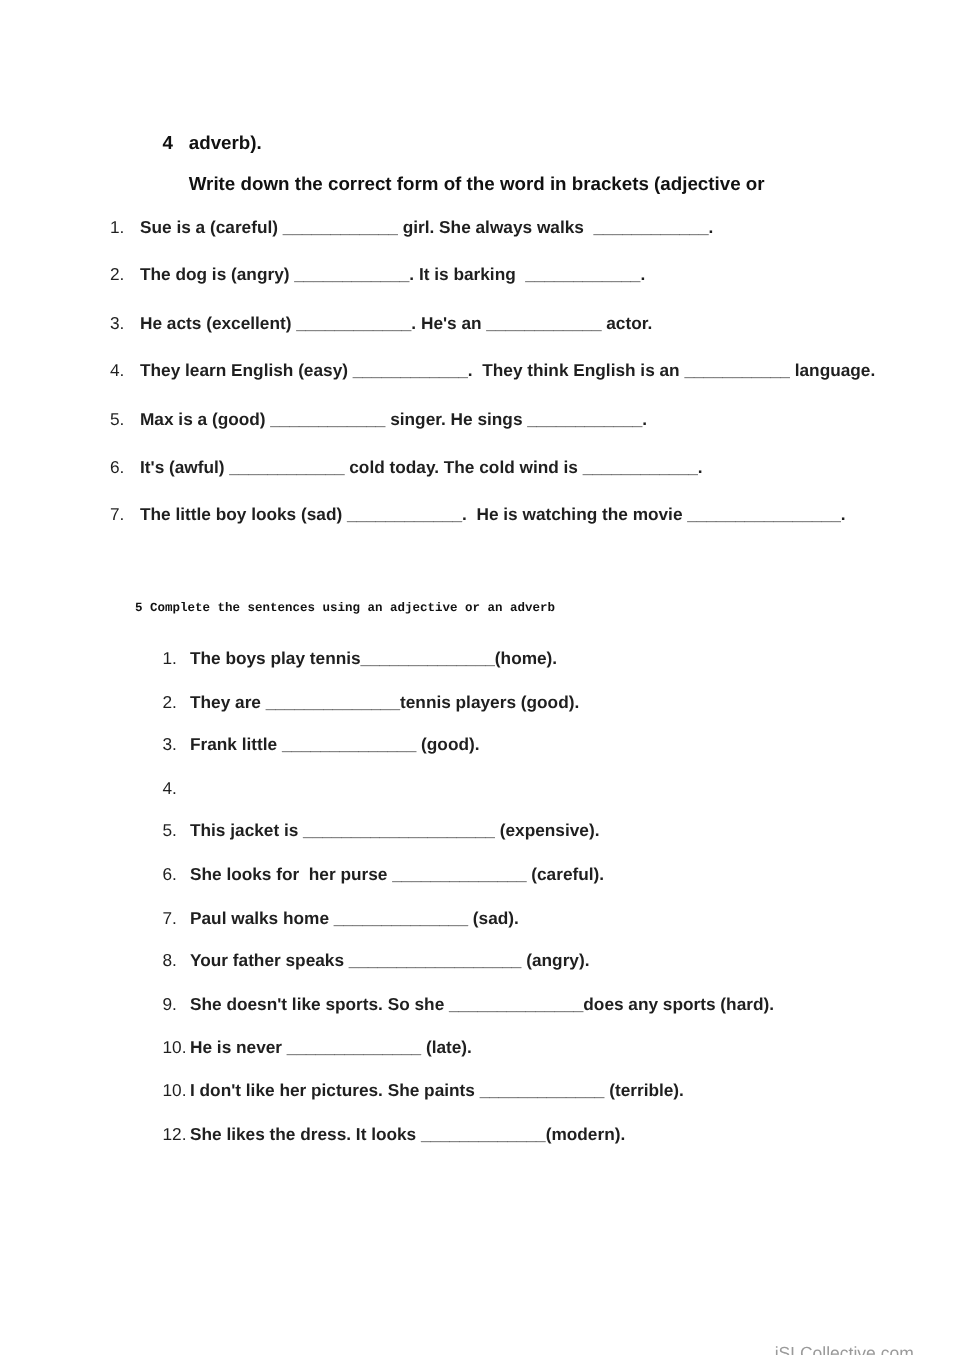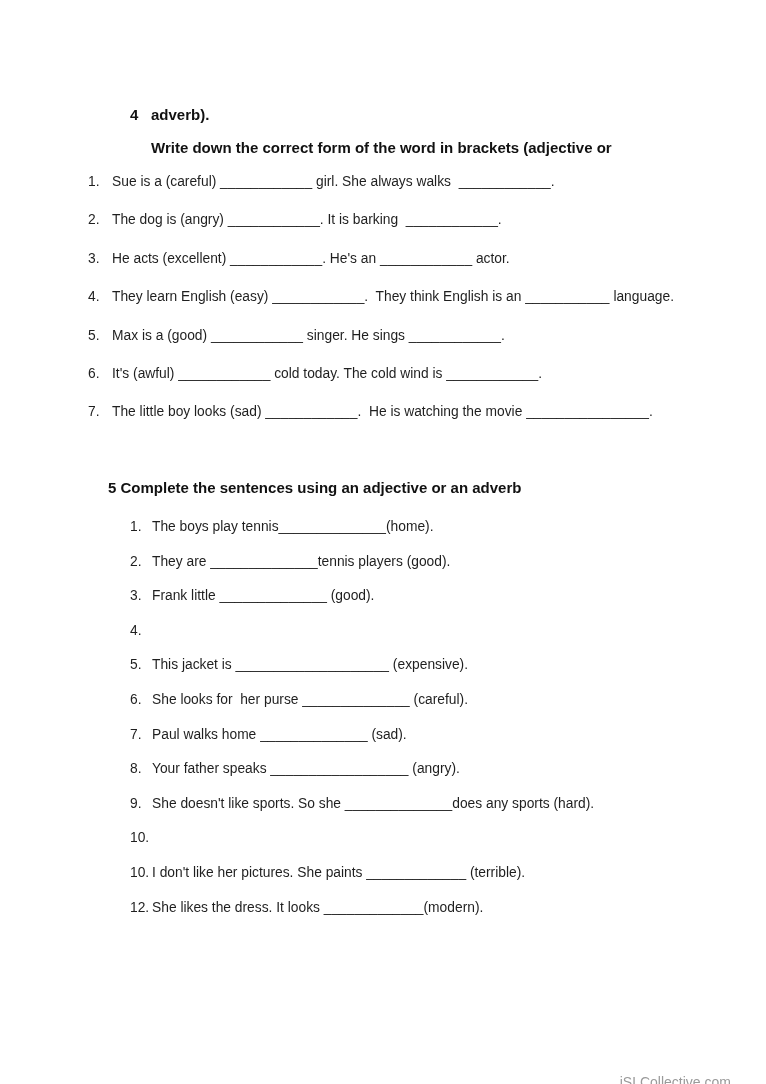--- a/index.html
+++ b/index.html
@@ -37,37 +37,38 @@
   }
   .list4 .row { display: flex; margin-bottom: 18.4px; }
   .list4 .num { width: 24px; flex-shrink: 0; }
 
   
   .heading5 {
     position: absolute;
     left: 108px;
     top: 477px;
     font-weight: bold;
-    font-size: 15px;
+    font-size: 10px;
     line-height: 22px;
     color: #111;
+    font-family: Liberation Mono, monospace;
   }
 
   
   .list5 {
     position: absolute;
     left: 130px;
     top: 517px;
     font-size: 13.8px;
     line-height: 20px;
   }
   .list5 .row { display: flex; margin-bottom: 14.6px; }
   .list5 .num { min-width: 22px; flex-shrink: 0; }
 
-  .txt { white-space: pre-wrap; }
+  .txt { white-space: pre-wrap; font-weight: bold; }
 
   .watermark {
     position: absolute;
     top: 1042px;
     right: 35px;
     font-size: 14px;
     color: #9a9a9a;
     margin-top: 32px;
   }
 </style>
@@ -148,20 +149,21 @@
     <div class="row">
       <span class="num">8.</span>
       <span class="txt">Your father speaks __________________ (angry).</span>
     </div>
     <div class="row">
       <span class="num">9.</span>
       <span class="txt">She doesn't like sports. So she ______________does any sports (hard).</span>
     </div>
     <div class="row">
       <span class="num">10.</span>
+      <span class="txt">He is never ______________ (late).</span>
     </div>
     <div class="row">
       <span class="num">10.</span>
       <span class="txt">I don't like her pictures. She paints _____________ (terrible).</span>
     </div>
     <div class="row">
       <span class="num">12.</span>
       <span class="txt">She likes the dress. It looks _____________(modern).</span>
     </div>
   </div>

